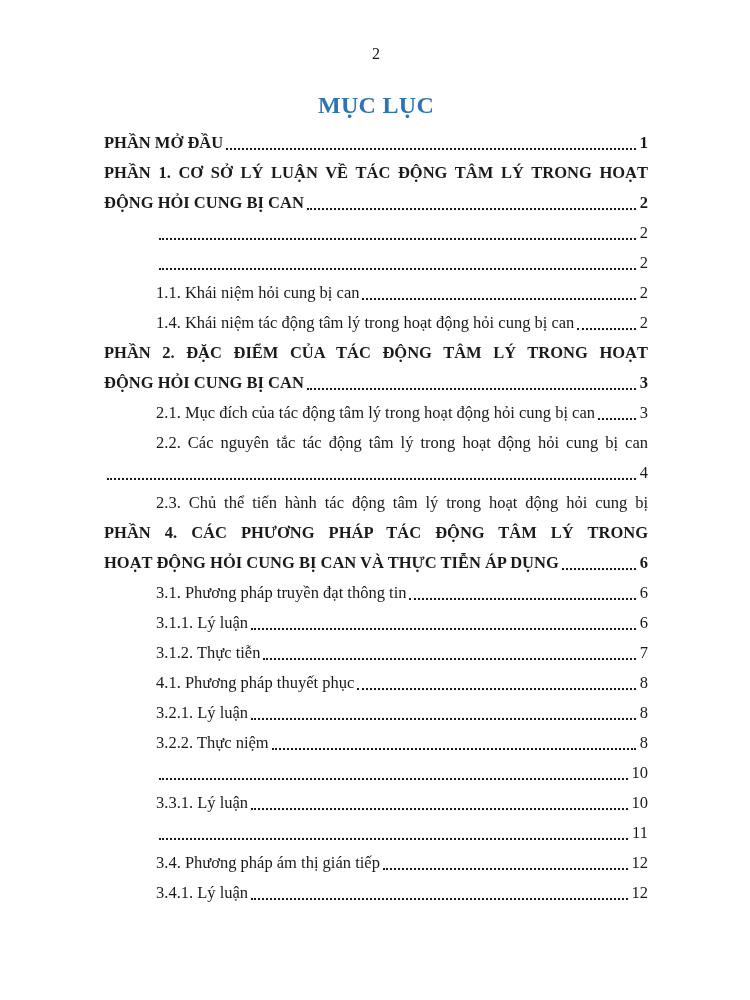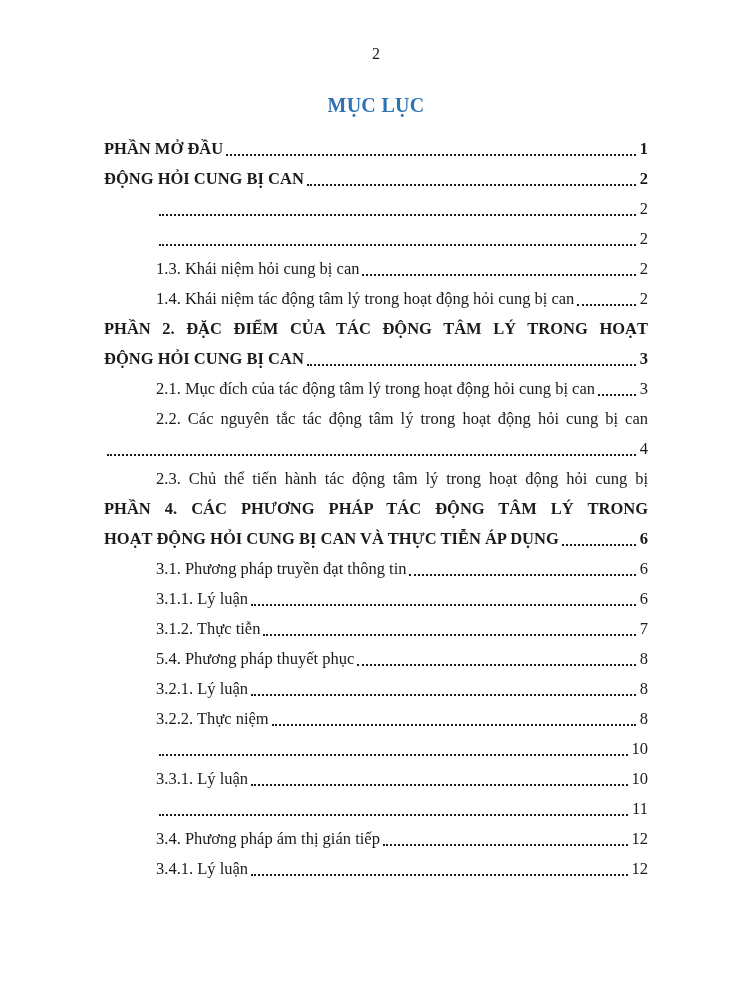--- a/index.html
+++ b/index.html
@@ -18,24 +18,24 @@
   .page-num-top {
     height: 20px; line-height: 20px;
     text-align: center;
     font-size: 16px;
   }
   .toc-title {
     margin-top: 31px;
     height: 20px; line-height: 20px;
     text-align: center;
     font-weight: bold;
-    font-size: 20px;
+    font-size: 24px;
     letter-spacing: 0.3px;
   }
-  .entries { margin-top: 19px; }
+  .entries { margin-top: 13px; }
   .entry { font-size: 16.5px; }
   .entry.part { font-weight: bold; }
   .line {
     height: 30px; line-height: 30px;
     overflow: hidden;
   }
   .line.fill {
     text-align: justify;
     text-align-last: justify;
   }
@@ -64,41 +64,42 @@
   <div class="toc-title" style="color: rgb(46, 116, 181);">MỤC LỤC</div>
   <div class="entries">
       <div class="entry part">
         <div class="line last">
           <span class="txt">PHẦN MỞ ĐẦU</span>
           <span class="leader"></span>
           <span class="pg">1</span>
         </div>
       </div>
       <div class="entry part">
+        <div class="line fill">PHẦN 1. CƠ SỞ LÝ LUẬN VỀ TÁC ĐỘNG TÂM LÝ TRONG HOẠT</div>
         <div class="line last">
           <span class="txt">ĐỘNG HỎI CUNG BỊ CAN</span>
           <span class="leader"></span>
           <span class="pg">2</span>
         </div>
       </div>
       <div class="entry sub">
         <div class="line last indent">
           <span class="leader"></span>
           <span class="pg">2</span>
         </div>
       </div>
       <div class="entry sub">
         <div class="line last indent">
           <span class="leader"></span>
           <span class="pg">2</span>
         </div>
       </div>
       <div class="entry sub">
         <div class="line last indent">
-          <span class="txt">1.3. Khái niệm hỏi cung bị can</span>
+          <span class="txt">1.1. Khái niệm hỏi cung bị can</span>
           <span class="leader"></span>
           <span class="pg">2</span>
         </div>
       </div>
       <div class="entry sub">
         <div class="line last indent">
           <span class="txt">1.4. Khái niệm tác động tâm lý trong hoạt động hỏi cung bị can</span>
           <span class="leader"></span>
           <span class="pg">2</span>
         </div>
@@ -153,21 +154,21 @@
       </div>
       <div class="entry sub">
         <div class="line last indent">
           <span class="txt">3.1.2. Thực tiễn</span>
           <span class="leader"></span>
           <span class="pg">7</span>
         </div>
       </div>
       <div class="entry sub">
         <div class="line last indent">
-          <span class="txt">5.4. Phương pháp thuyết phục</span>
+          <span class="txt">4.1. Phương pháp thuyết phục</span>
           <span class="leader"></span>
           <span class="pg">8</span>
         </div>
       </div>
       <div class="entry sub">
         <div class="line last indent">
           <span class="txt">3.2.1. Lý luận</span>
           <span class="leader"></span>
           <span class="pg">8</span>
         </div>

